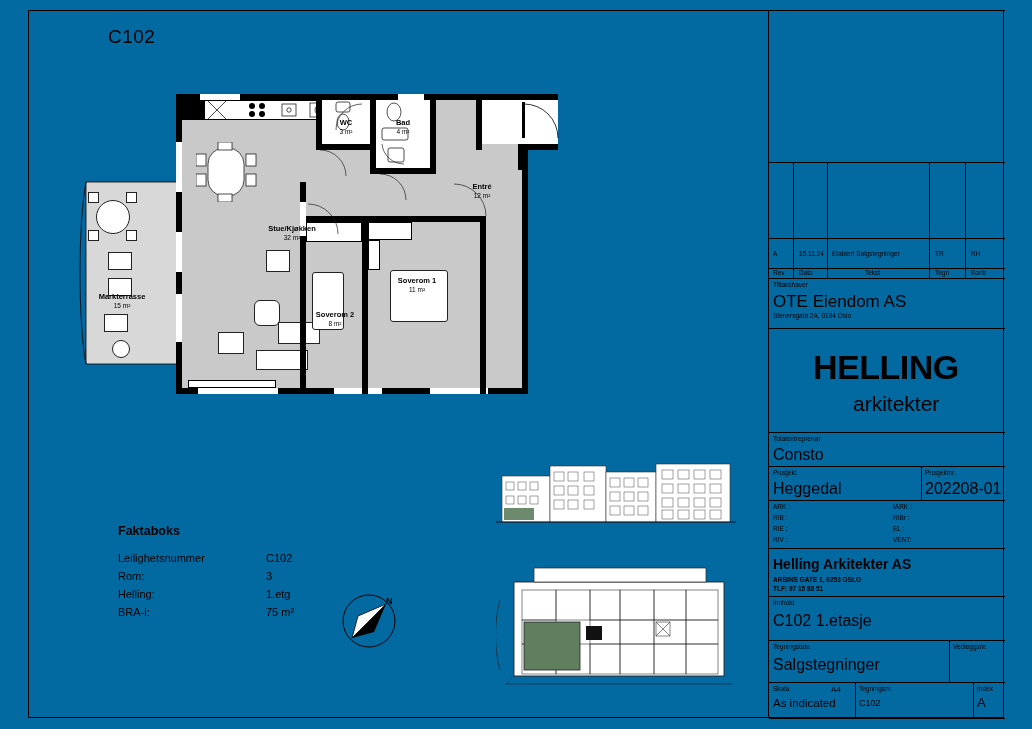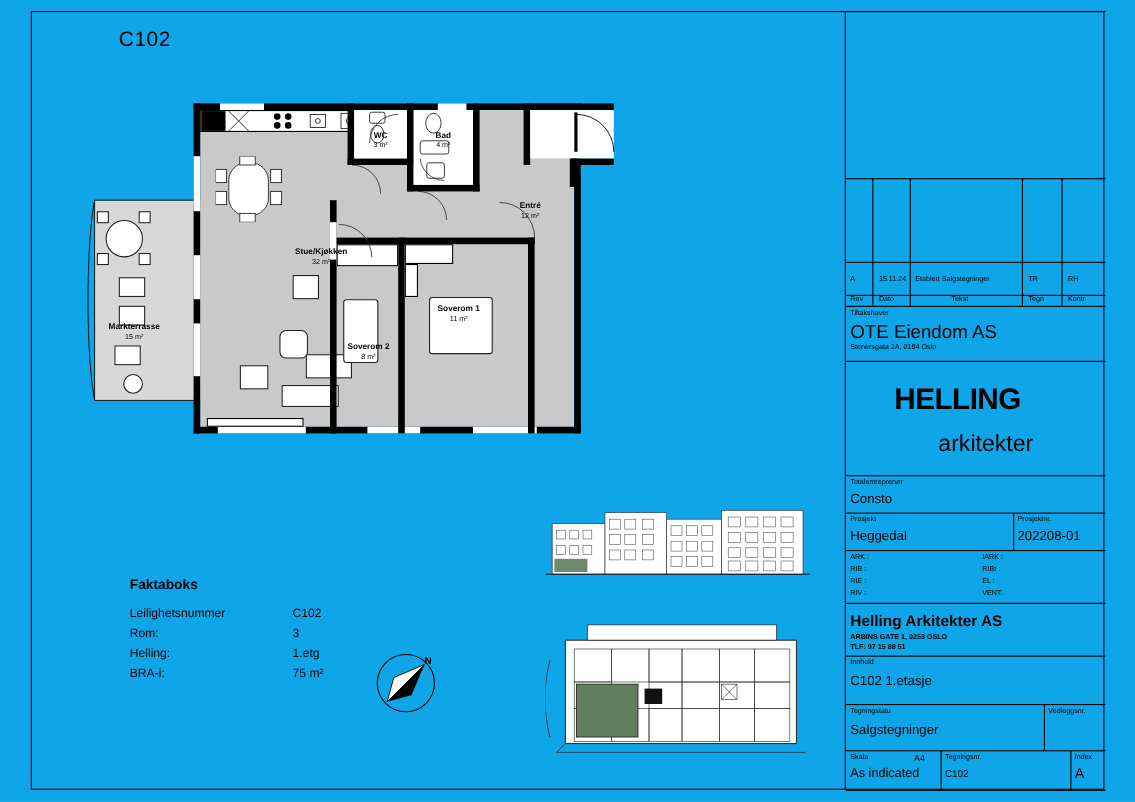--- a/index.html
+++ b/index.html
@@ -1,17 +1,17 @@
 <!DOCTYPE html>
 <html><head>
 <meta charset="utf-8">
 <style>
   html,body{margin:0;padding:0;background:#ffffff;}
   body{width:1032px;height:729px;font-family:"Liberation Sans",sans-serif;color:#000;}
-  #sheet{position:relative;width:1032px;height:729px;background:#0ea5e9;}
+  #sheet{position:relative;width:1032px;height:729px;background:#0369a1;}
   .frame{position:absolute;left:28px;top:10px;width:976px;height:708px;border:1px solid #000;box-sizing:border-box;}
   .titleblock{position:absolute;left:768px;top:10px;width:236px;height:708px;border-left:1px solid #000;box-sizing:border-box;}
 
   
   .plan-title{position:absolute;left:108px;top:26px;font-size:19px;letter-spacing:.5px;}
 
   
   #plan{position:absolute;left:78px;top:82px;width:520px;height:320px;}
   .wall{position:absolute;background:#000;}
   .room{position:absolute;background:#c9c9c9;}
@@ -36,23 +36,23 @@
   
   #elev{position:absolute;left:496px;top:458px;width:240px;height:68px;}
   #site{position:absolute;left:496px;top:560px;width:245px;height:132px;}
 
   
   .tb-cell{position:absolute;box-sizing:border-box;}
   .hline{position:absolute;left:0;width:236px;height:1px;background:#000;}
   .vline{position:absolute;width:1px;background:#000;}
   .tb-small{font-size:6.5px;}
   .tb-lab{font-size:6.5px;color:#000;}
-  .tb-val{font-size:12px;}
+  .tb-val{font-size:16px;}
   .tb-txt{font-size:6.5px;}
-  .helling{font-size:27px;font-weight:bold;letter-spacing:-0.5px;}
+  .helling{font-size:34px;font-weight:bold;letter-spacing:-0.5px;}
   .arkitekter{font-size:21px;letter-spacing:0px;}
 </style>
 </head>
 <body>
 
 <div id="sheet">
   <div class="frame"></div>
 
   <div class="plan-title">C102</div>
 

